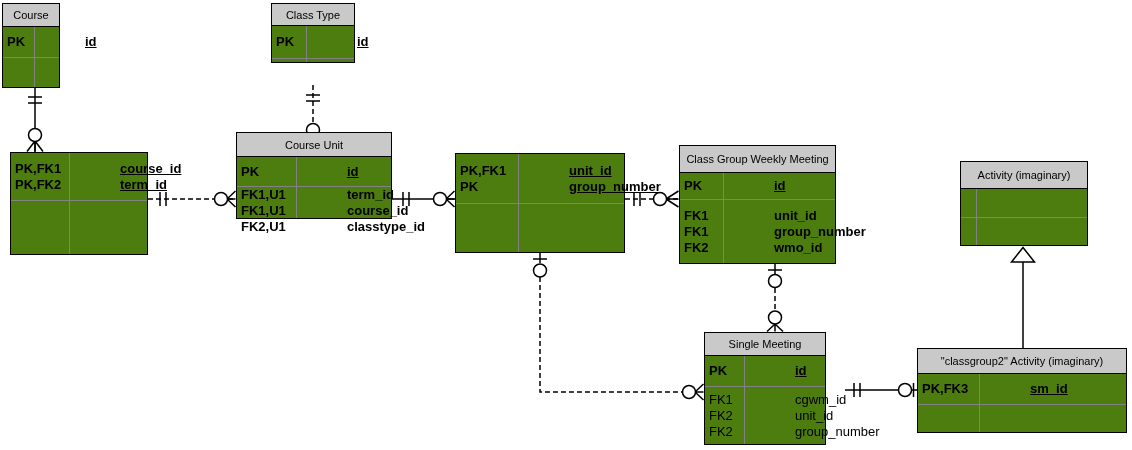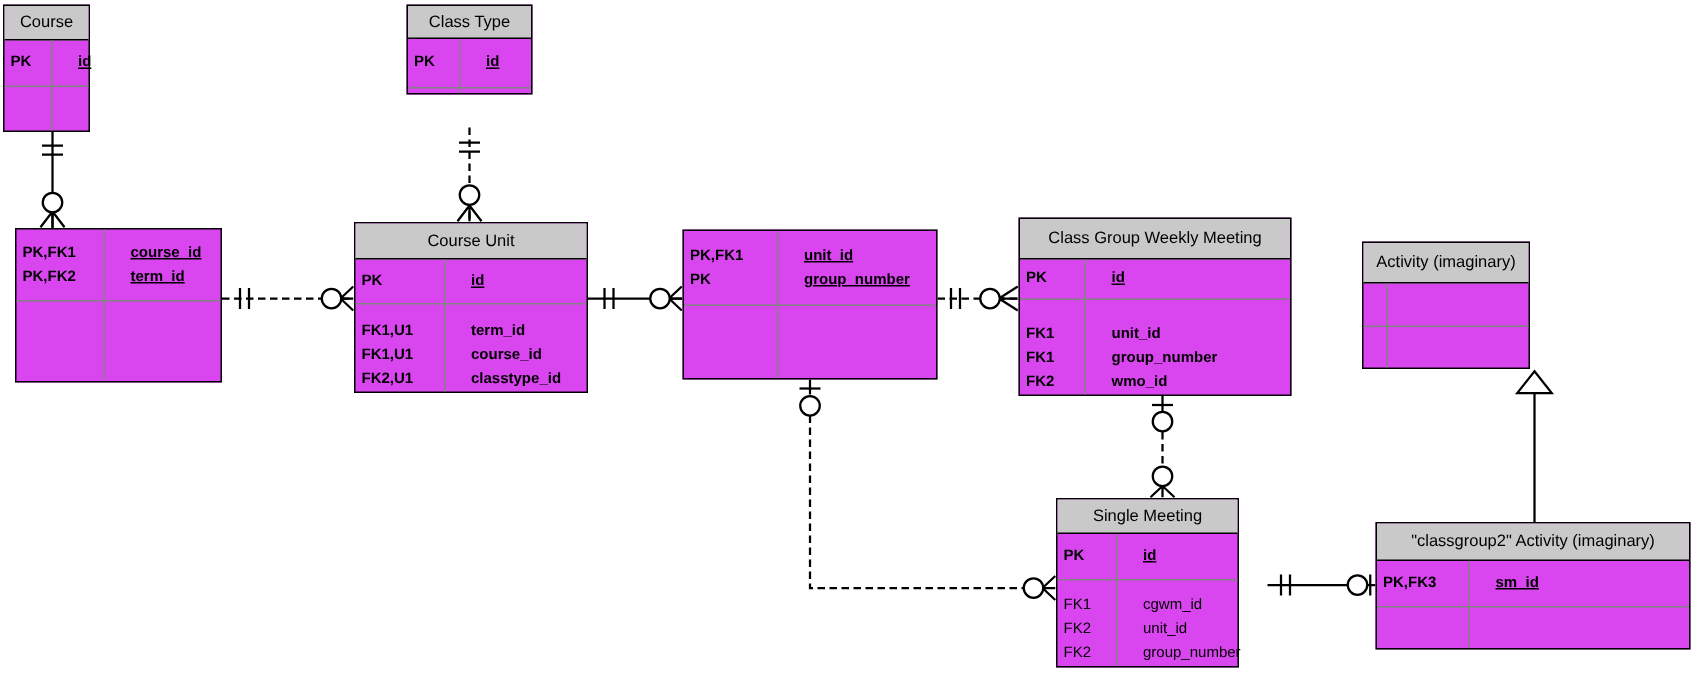--- a/index.html
+++ b/index.html
@@ -2,36 +2,36 @@
 <html><head>
 <meta charset="utf-8">
 <style>
   html,body { margin:0; padding:0; background:#fff; }
   .canvas {
     position:relative; width:1132px; height:450px; background:#ffffff;
     font-family:"Liberation Sans", sans-serif; overflow:hidden;
   }
   svg.wires { position:absolute; left:0; top:0; }
   .entity {
-    position:absolute; background:#d946ef; border:1px solid #000;
+    position:absolute; background:#4d7c0f; border:1px solid #000;
     box-sizing:border-box; display:flex; flex-direction:column;
   }
   .ehdr {
     background:#c9c9c9; border-bottom:1px solid #000; flex:0 0 auto;
     display:flex; align-items:center; justify-content:center;
     font-size:11px; color:#000; white-space:nowrap;
   }
   .ebody { position:relative; flex:1; display:flex; flex-direction:column; min-height:0; }
   .vline { position:absolute; top:0; bottom:0; width:1px; background:#828282; left:var(--c1); }
   .sec { box-sizing:border-box; display:flex; flex-direction:column; justify-content:center; flex:0 0 auto; }
-  .sec + .sec { border-top:1px solid #828282;justify-content:flex-end; }
+  .sec + .sec { border-top:1px solid #828282; }
   .sec.grow { flex:1 1 auto; }
-  .row { display:flex; line-height:16px; font-size:10px; font-weight:bold; color:#000; white-space:nowrap; }
+  .row { display:flex; line-height:16px; font-size:13px; font-weight:bold; color:#000; white-space:nowrap;gap:44px; }
   .kc { width:var(--c1); flex:0 0 auto; box-sizing:border-box; padding:0 3px 0 4px; }
-  .ac { flex:1; padding:0 4px 0 7px;margin-left:11px; }
+  .ac { flex:1; padding:0 4px 0 7px; }
   .u  { text-decoration:underline; }
   .sec.light .row { font-weight:normal; }
 </style>
 </head>
 <body>
 
 <div class="canvas">
 
   <svg class="wires" width="1132" height="450" viewBox="0 0 1132 450">
     <g stroke="#000" fill="none" stroke-width="1.5">
@@ -141,21 +141,21 @@
         </div>
         <div class="row">
           <span class="kc">PK,FK2</span>
           <span class="ac u">term_id</span>
         </div>
       </div>
       <div class="sec grow"></div>
     </div>
   </div>
 
-  <div class="entity" style="left:236px;top:148px;width:156px;height:114px;--c1:59px">
+  <div class="entity" style="left:236px;top:132px;width:156px;height:87px;--c1:59px">
     <div class="ehdr" style="height:23px">Course Unit</div>
     <div class="ebody">
       <div class="vline"></div>
       <div class="sec" style="height:29px">
         <div class="row">
           <span class="kc">PK</span>
           <span class="ac u">id</span>
         </div>
       </div>
       <div class="sec grow">
@@ -185,21 +185,21 @@
         </div>
         <div class="row">
           <span class="kc">PK</span>
           <span class="ac u">group_number</span>
         </div>
       </div>
       <div class="sec grow"></div>
     </div>
   </div>
 
-  <div class="entity" style="left:679px;top:145px;width:182px;height:119px;--c1:43px">
+  <div class="entity" style="left:679px;top:145px;width:157px;height:119px;--c1:43px">
     <div class="ehdr" style="height:26px">Class Group Weekly Meeting</div>
     <div class="ebody">
       <div class="vline"></div>
       <div class="sec" style="height:26px">
         <div class="row">
           <span class="kc">PK</span>
           <span class="ac u">id</span>
         </div>
       </div>
       <div class="sec grow">
@@ -212,21 +212,21 @@
           <span class="ac">group_number</span>
         </div>
         <div class="row">
           <span class="kc">FK2</span>
           <span class="ac">wmo_id</span>
         </div>
       </div>
     </div>
   </div>
 
-  <div class="entity" style="left:908px;top:161px;width:112px;height:85px;--c1:15px">
+  <div class="entity" style="left:960px;top:161px;width:128px;height:85px;--c1:15px">
     <div class="ehdr" style="height:26px">Activity (imaginary)</div>
     <div class="ebody">
       <div class="vline"></div>
       <div class="sec" style="height:28px"></div>
       <div class="sec grow"></div>
     </div>
   </div>
 
   <div class="entity" style="left:704px;top:332px;width:122px;height:113px;--c1:39px">
     <div class="ehdr" style="height:22px">Single Meeting</div>

